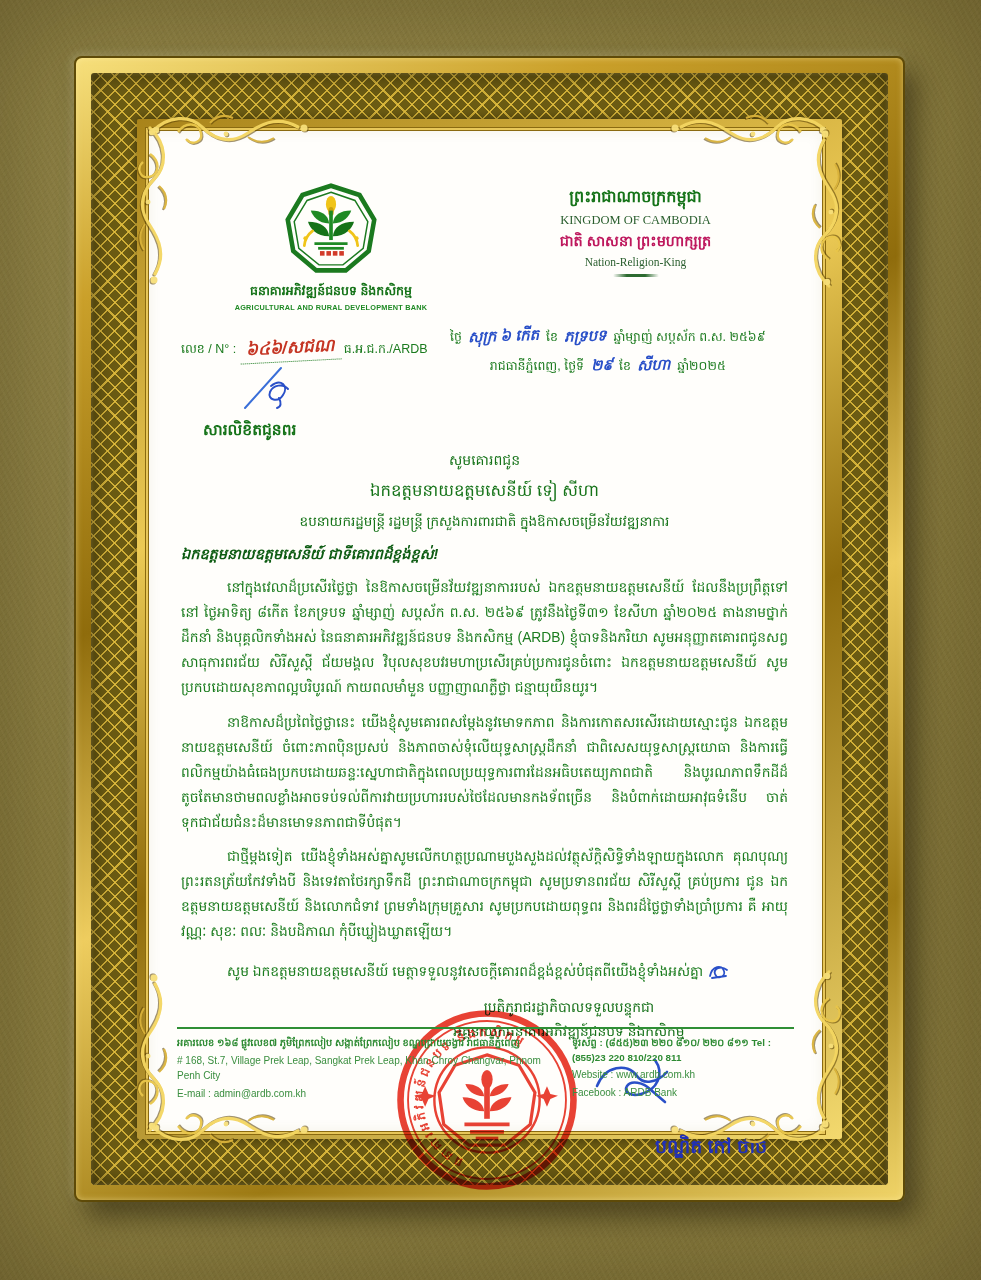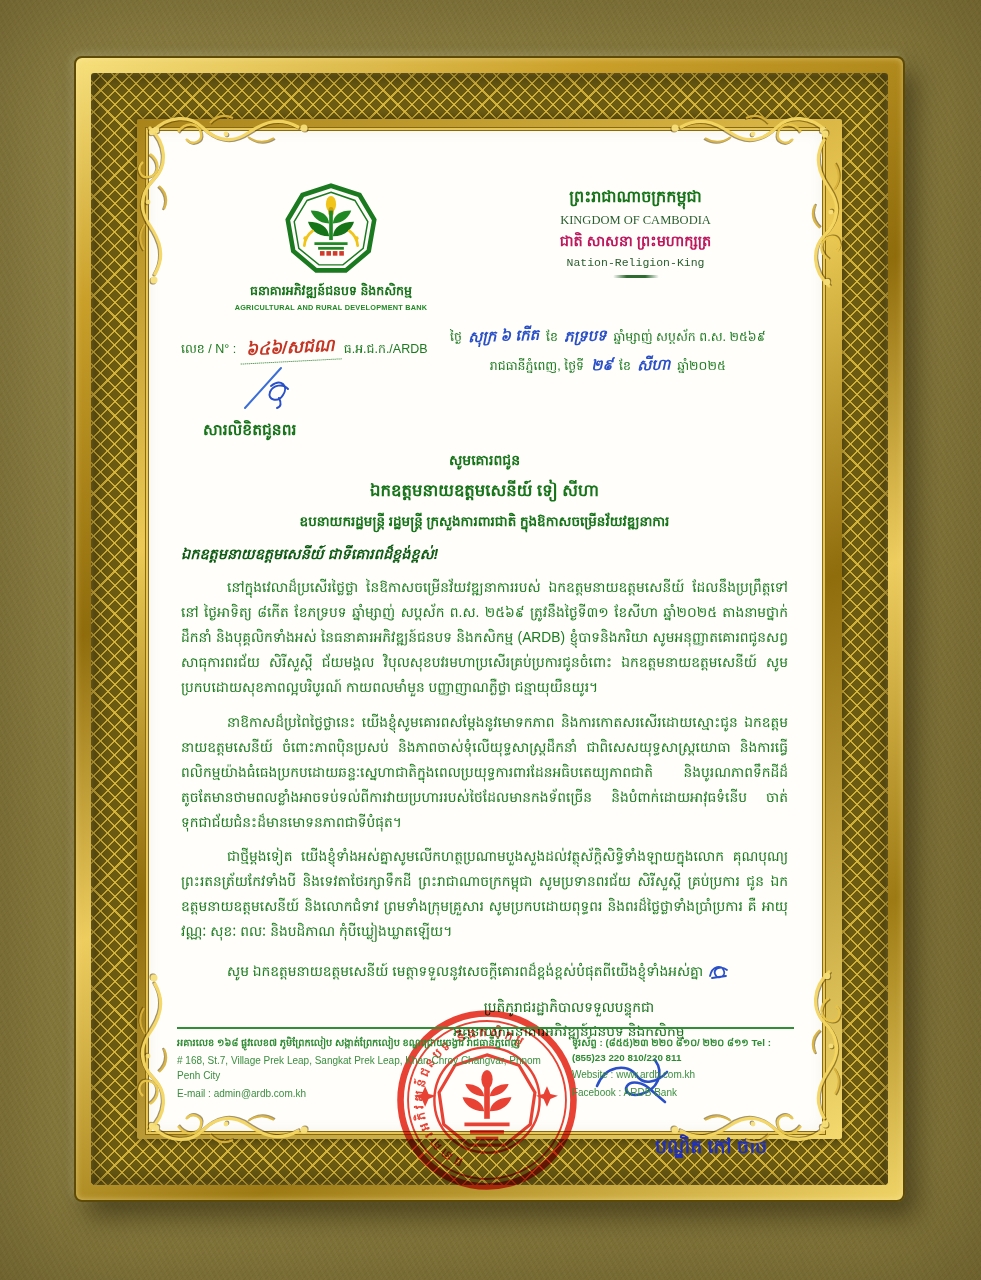--- a/index.html
+++ b/index.html
@@ -47,34 +47,34 @@
   
   .letterhead{display:flex;justify-content:space-between;}
   .lh-left{width:300px;text-align:center;}
   .lh-left .logo{width:92px;height:92px;margin:0 auto;}
   .bank-name-kh{font-weight:bold;color:#157318;font-size:12.5px;margin-top:4px;}
   .bank-name-en{font-weight:bold;color:#1f8a24;font-size:7.3px;letter-spacing:.25px;margin-top:2px;}
   .lh-right{width:305px;text-align:center;padding-top:3px;}
   .kingdom-kh{font-weight:bold;color:#157318;font-size:16px;}
   .kingdom-en{font-family:"Liberation Serif", serif;color:#2a5e2e;font-size:12.5px;margin-top:3px;}
   .motto-kh{font-weight:bold;color:#be185d;font-size:14.5px;margin-top:4px;}
-  .motto-en{font-family:Liberation Mono, monospace;color:#2a5e2e;font-size:11.5px;margin-top:3px;}
+  .motto-en{font-family:Liberation Serif, serif;color:#2a5e2e;font-size:11.5px;margin-top:3px;}
   .motto-divider{width:46px;height:3px;margin:6px auto 0;background:linear-gradient(90deg,transparent,#2d6b30 30%,#2d6b30 70%,transparent);border-radius:2px;}
 
   
   .ref-date-row{display:flex;justify-content:space-between;margin-top:10px;}
   .ref-line{color:#1a7a1d;font-size:12.5px;white-space:nowrap;padding-top:14px;}
   .ref-hand{display:inline-block;color:#c53523;font-weight:bold;font-style:italic;font-size:17px;transform:rotate(-3deg);border-bottom:1px dotted #1a7a1d;padding:0 6px;}
   .paraph{margin-left:60px;margin-top:2px;}
   .dateline{width:400px;text-align:center;color:#1a7a1d;font-size:12.5px;line-height:1.9;}
   .hand{color:#2a50c8;font-weight:bold;font-style:italic;font-size:15px;display:inline-block;transform:rotate(-2deg);padding:0 3px;}
 
   
   .letter-title{text-align:left;font-weight:bold;color:#157318;font-size:15.5px;margin-top:6px;margin-left:22px;}
-  .center-line{text-align:center;font-weight:bold;color:#157318;}
+  .center-line{text-align:center;font-weight:normal;color:#157318;}
   .sal-1{font-size:14px;margin-top:8px;}
   .sal-2{font-size:16.5px;margin-top:8px;}
   .sal-3{font-size:13.5px;margin-top:9px;}
   .sal-4{font-style:italic;font-weight:bold;color:#0e5c13;font-size:14.5px;margin-top:12px;}
 
   
   .body-par{color:#1b7c1e;font-size:13.8px;line-height:1.82;text-align:justify;text-indent:46px;margin:9px 0 0;}
   .closing{margin-top:14px;}
   .flourish-icon{display:inline-block;vertical-align:-4px;margin-left:4px;}
 

